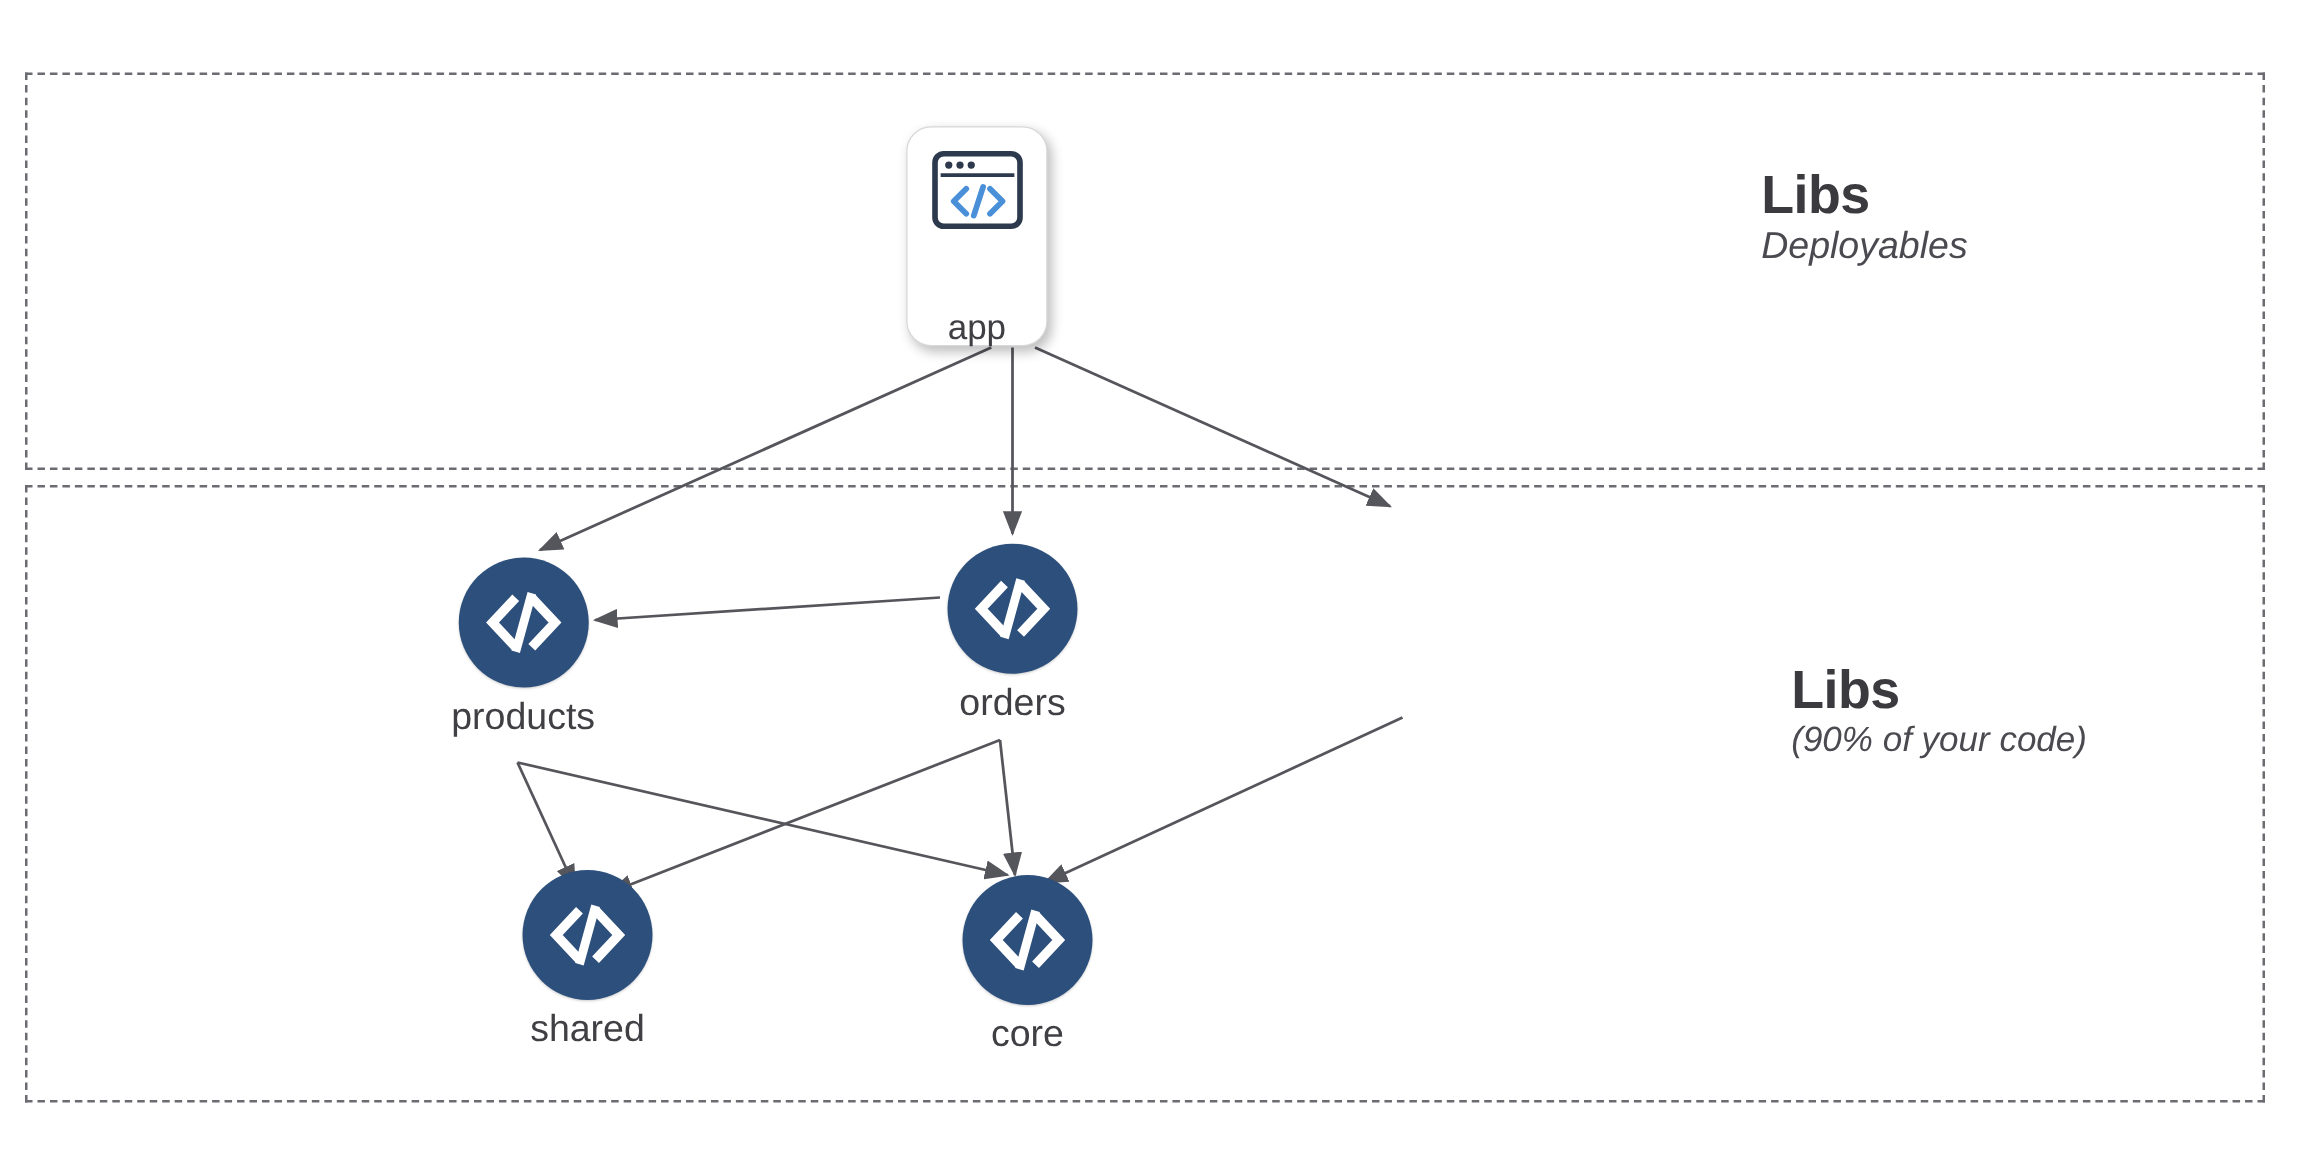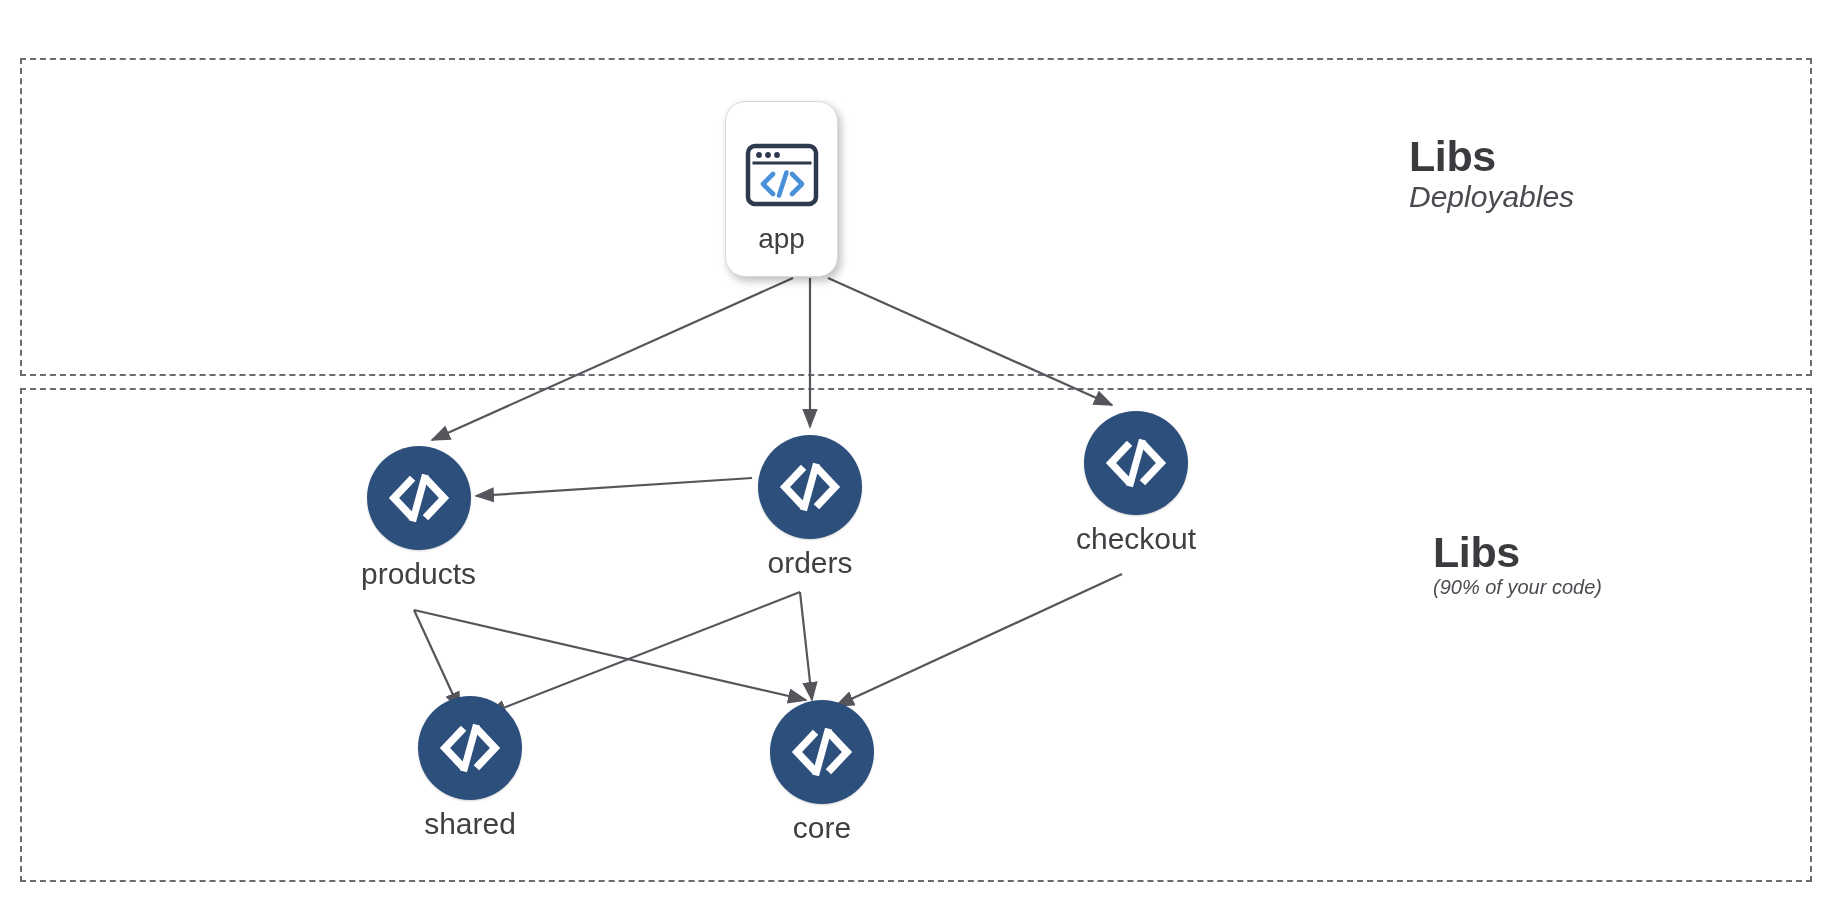--- a/index.html
+++ b/index.html
@@ -55,21 +55,21 @@
   }
   .zone-caption .caption-sub {
     display: block;
     font-size: 30px;
     font-weight: normal;
     color: #4a4a50;
     margin-top: 0;
     font-style: italic;
   }
   .zone-caption.small-sub .caption-sub {
-    font-size: 20px;
+    font-size: 28px;
   }
   #caption-apps {
     left: 1409px;
     top: 132px;
   }
   #caption-libs {
     left: 1433px;
     top: 528px;
   }
 
@@ -95,21 +95,21 @@
     top: 101px;
     width: 113px;
     height: 176px;
     background: #ffffff;
     border: 1.5px solid #d8d8dc;
     border-radius: 20px;
     box-shadow: 3px 4px 9px rgba(0,0,0,0.26);
     display: flex;
     flex-direction: column;
     align-items: center;
-    justify-content: center;
+    justify-content: space-between;
     box-sizing: border-box;
     padding-top: 12px;
   }
   .app-window-icon {
     width: 76px;
     height: 76px;
     display: block;
   }
   #app-label {
     margin-top: 12px;
@@ -220,30 +220,20 @@
     <span class="lib-circle">
       <svg viewBox="0 0 66 66" xmlns="http://www.w3.org/2000/svg">
         <path d="M24 16 L8 33 L24 50" fill="none" stroke="#ffffff" stroke-width="7.5" stroke-linecap="square" stroke-linejoin="miter"></path>
         <line x1="38.5" y1="13" x2="27.5" y2="53" stroke="#ffffff" stroke-width="7" stroke-linecap="square"></line>
         <path d="M42 16 L58 33 L42 50" fill="none" stroke="#ffffff" stroke-width="7.5" stroke-linecap="square" stroke-linejoin="miter"></path>
       </svg>
     </span>
     <span class="lib-label">products</span>
   </div>
 
-  <div class="lib-node" id="node-checkout">
-    <span class="lib-circle">
-      <svg viewBox="0 0 66 66" xmlns="http://www.w3.org/2000/svg">
-        <path d="M24 16 L8 33 L24 50" fill="none" stroke="#ffffff" stroke-width="7.5" stroke-linecap="square" stroke-linejoin="miter"></path>
-        <line x1="38.5" y1="13" x2="27.5" y2="53" stroke="#ffffff" stroke-width="7" stroke-linecap="square"></line>
-        <path d="M42 16 L58 33 L42 50" fill="none" stroke="#ffffff" stroke-width="7.5" stroke-linecap="square" stroke-linejoin="miter"></path>
-      </svg>
-    </span>
-    <span class="lib-label">checkout</span>
-  </div>
 
   <div class="lib-node" id="node-shared">
     <span class="lib-circle">
       <svg viewBox="0 0 66 66" xmlns="http://www.w3.org/2000/svg">
         <path d="M24 16 L8 33 L24 50" fill="none" stroke="#ffffff" stroke-width="7.5" stroke-linecap="square" stroke-linejoin="miter"></path>
         <line x1="38.5" y1="13" x2="27.5" y2="53" stroke="#ffffff" stroke-width="7" stroke-linecap="square"></line>
         <path d="M42 16 L58 33 L42 50" fill="none" stroke="#ffffff" stroke-width="7.5" stroke-linecap="square" stroke-linejoin="miter"></path>
       </svg>
     </span>
     <span class="lib-label">shared</span>

